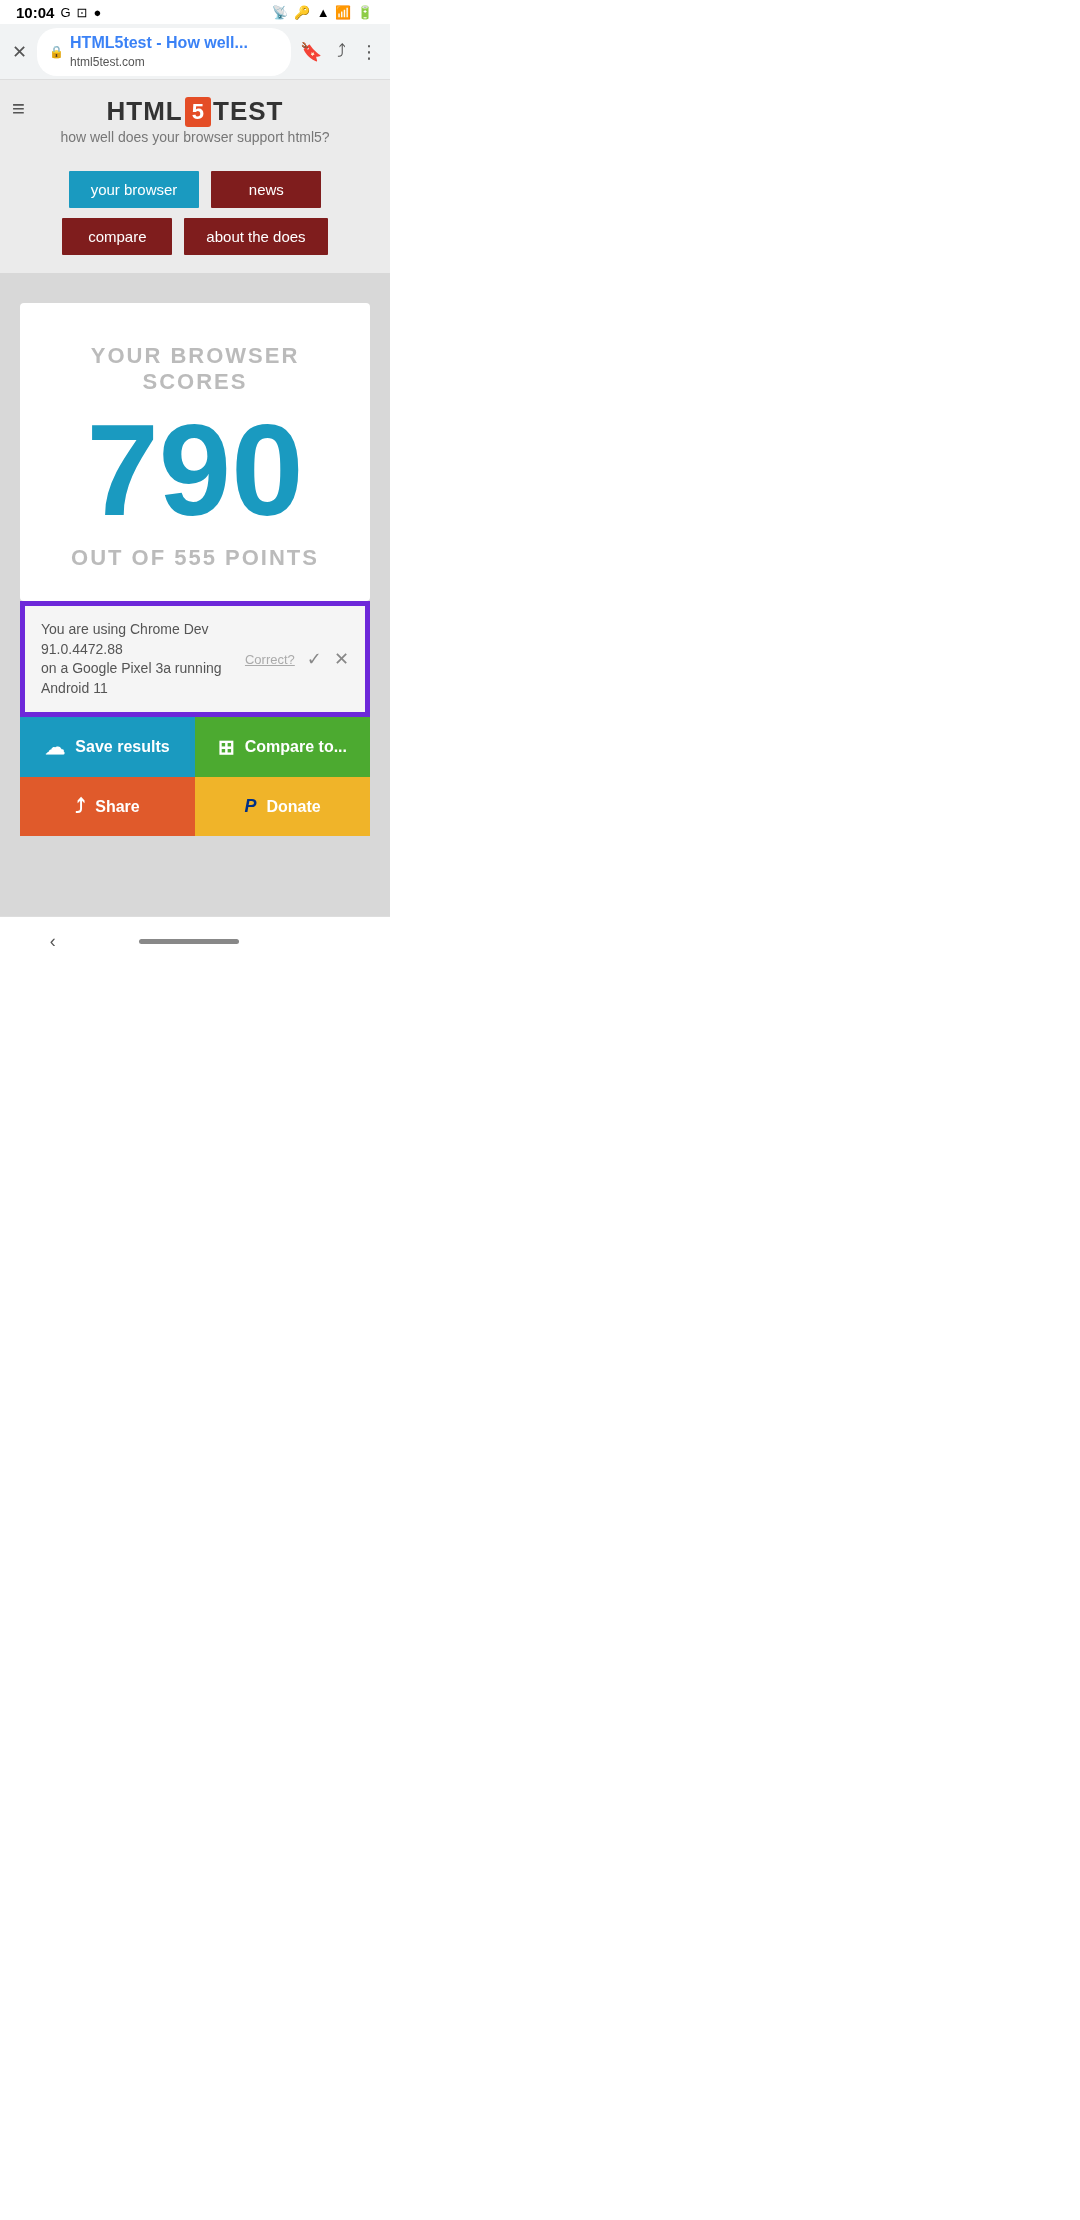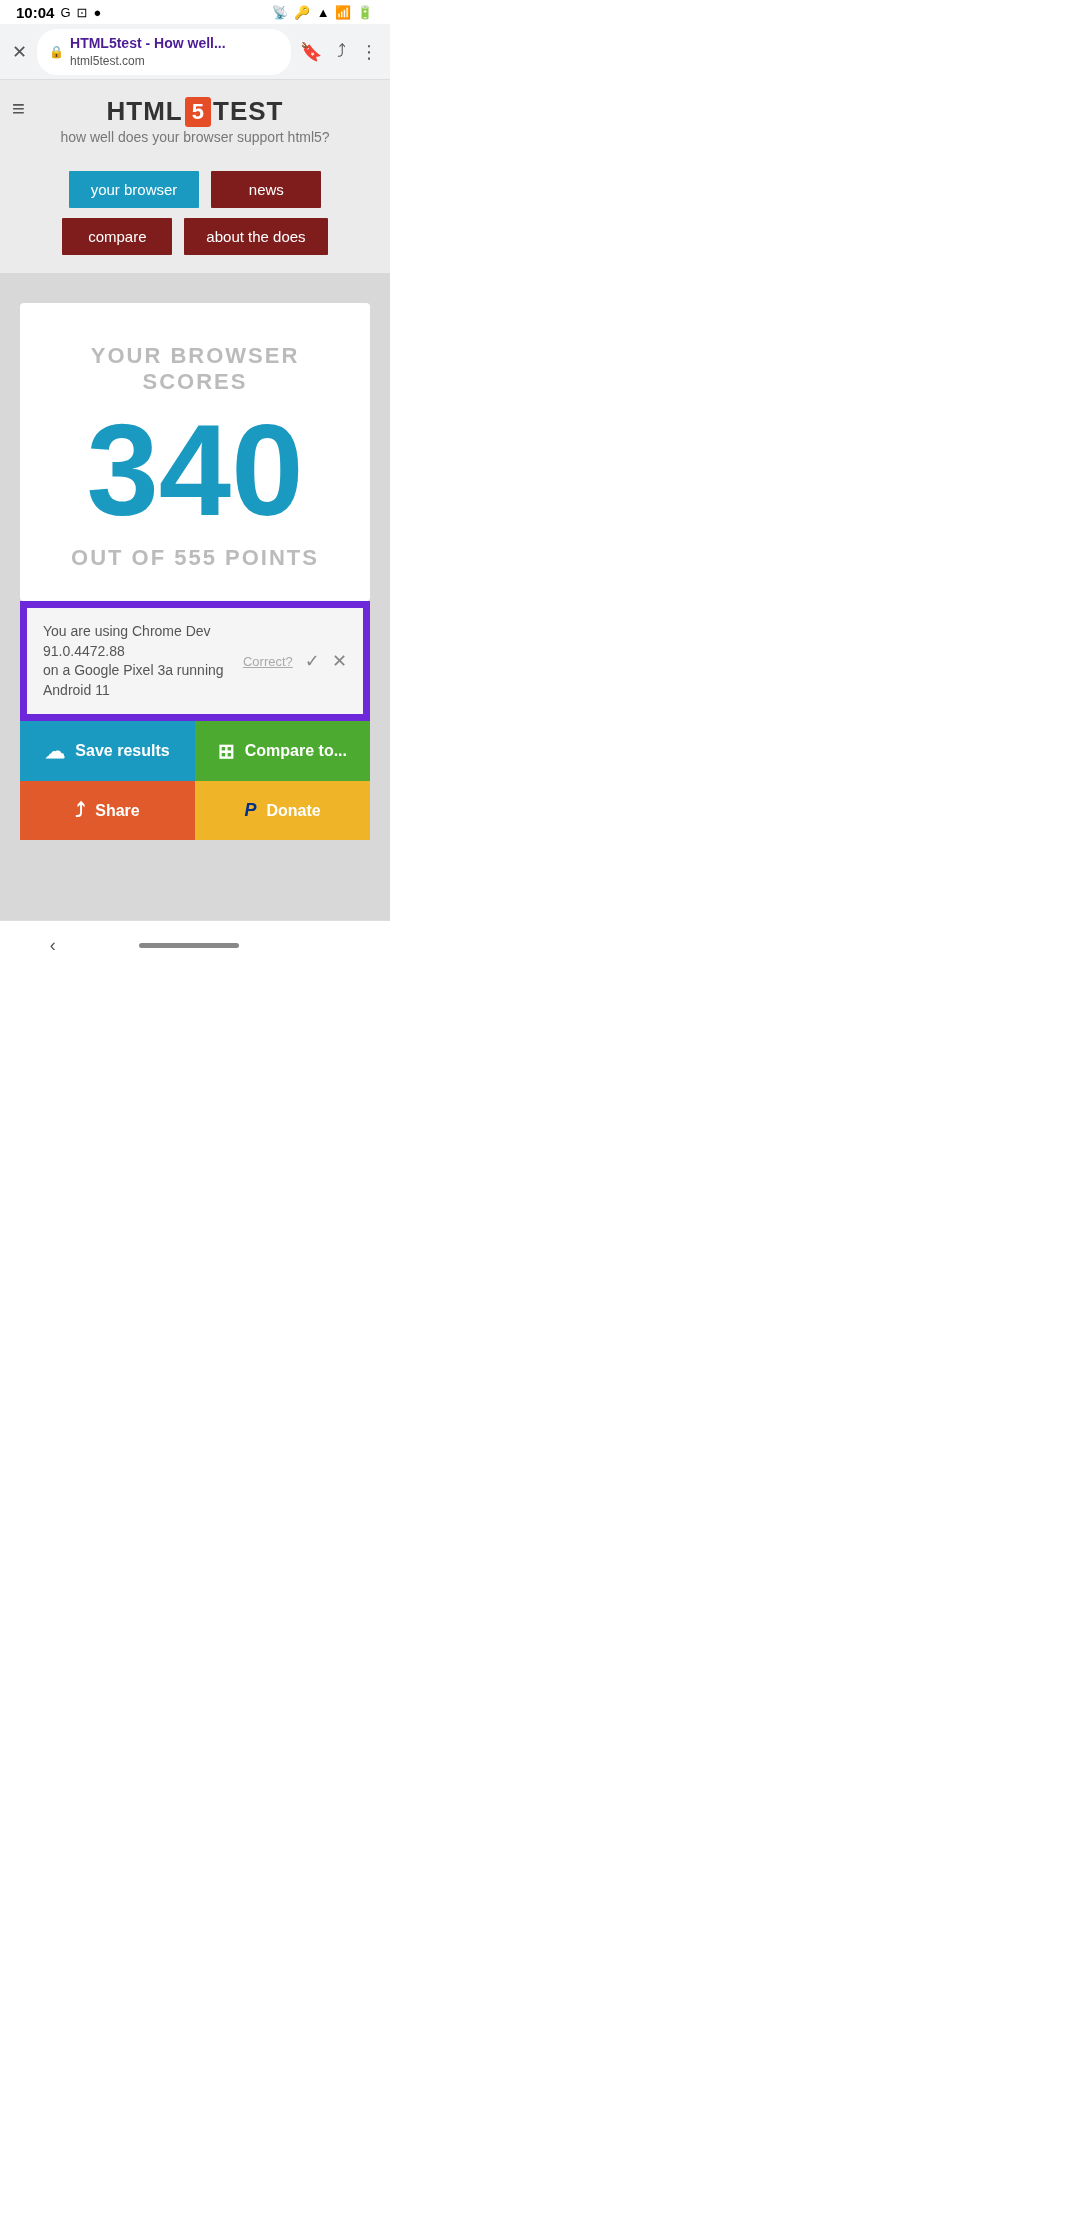--- a/index.html
+++ b/index.html
@@ -66,23 +66,23 @@
       padding: 6px 12px;
       display: flex;
       align-items: center;
       gap: 6px;
     }
     .lock-icon {
       font-size: 12px;
       color: #555;
     }
     .address-title {
-      font-size: 14px;
+      font-size: 16px;
       font-weight: bold;
-      color: #4c1d95;
+      color: #3b82f6;
       display: block;
     }
     .address-url {
       font-size: 12px;
       color: #555;
     }
     .browser-actions {
       display: flex;
       align-items: center;
       gap: 14px;
@@ -211,21 +211,21 @@
       font-size: 22px;
       font-weight: 900;
       color: #bbb;
       letter-spacing: 2px;
       text-transform: uppercase;
     }
 
     
     .device-info {
       background: #f5f5f5;
-      border: 7px solid #6d28d9;
+      border: 5px solid #6d28d9;
       padding: 14px 16px;
       display: flex;
       align-items: center;
       justify-content: space-between;
       margin-top: 0;
     }
     .device-text {
       font-size: 14px;
       color: #555;
       line-height: 1.4;
@@ -361,21 +361,21 @@
     </div>
     <div class="nav-row">
       <button class="nav-btn inactive">compare</button>
       <button class="nav-btn inactive">about the does</button>
     </div>
   </div>
 
   <div class="score-section">
     <div class="score-card">
       <div class="score-label">YOUR BROWSER SCORES</div>
-      <div class="score-number">340</div>
+      <div class="score-number">790</div>
       <div class="score-out-of">OUT OF 555 POINTS</div>
     </div>
 
     <div class="device-info">
       <div class="device-text">
         <span>You are using Chrome Dev 91.0.4472.88</span><br>
         <span>on a Google Pixel 3a running Android 11</span>
       </div>
       <div class="device-actions">
         <span class="correct-label">Correct?</span>

